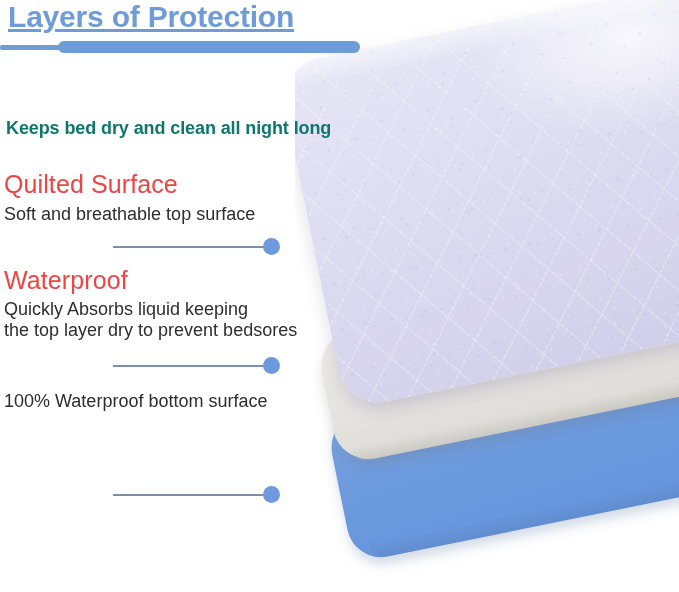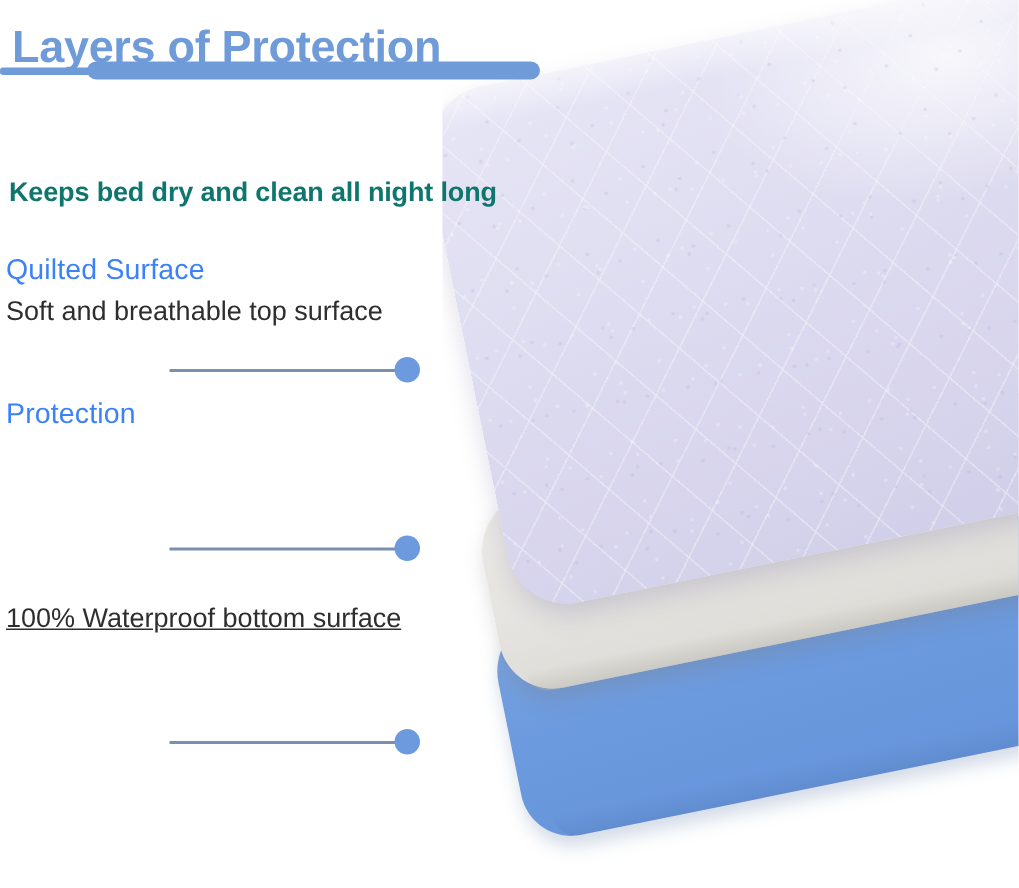--- a/index.html
+++ b/index.html
@@ -120,26 +120,27 @@
     position: absolute;
     left: 0; right: 0; top: 0;
     height: 26px;
     background: linear-gradient(180deg, rgba(255,255,255,0.55) 0%, rgba(255,255,255,0) 100%);
   }
 
   
   #title {
     position: absolute;
     left: 8px;
-    top: 15px;
+    top: 0px;
     font-size: 30px;
     font-weight: bold;
     letter-spacing: -0.2px;
     color: #6f9bd8;
     white-space: nowrap;
+    text-decoration: underline;
   }
   #title-rule {
     position: absolute;
     left: 0;
     top: 40px;
     width: 360px;
     height: 16px;
   }
   #title-rule-thin {
     position: absolute;
@@ -169,42 +170,42 @@
     letter-spacing: -0.1px;
     color: #0f766e;
     white-space: nowrap;
   }
 
   .feature {
     position: absolute;
     left: 4px;
   }
   .feature-title {
-    font-size: 19px;
+    font-size: 25px;
     font-weight: normal;
-    color: #3b82f6;
+    color: #ef4444;
     letter-spacing: 0.1px;
     white-space: nowrap;
     margin: 0;
   }
   .feature-desc {
     font-size: 18px;
     color: #2e2e2e;
     line-height: 21px;
     white-space: nowrap;
     margin: 0;
   }
   .feature-desc-line { display: block; }
 
   #feature-1 { top: 170px; }
   #feature-2 { top: 266px; }
   #feature-3 { top: 386px; }
   .feature-1-desc { margin-top: 5px; }
   .feature-2-desc { margin-top: 4px; }
-  .feature-3-desc { margin-top: 16px; text-decoration: underline; }
+  .feature-3-desc { margin-top: 5px; }
 
   
   .connector {
     position: absolute;
     height: 18px;
   }
   .connector-line {
     position: absolute;
     left: 0;
     top: 8px;
@@ -254,21 +255,25 @@
   <p class="feature-desc feature-1-desc">
     <span class="feature-desc-line">Soft and breathable top surface</span>
   </p>
 </div>
 <div class="connector" id="connector-1">
   <div class="connector-line"></div>
   <div class="connector-dot"></div>
 </div>
 
 <div class="feature" id="feature-2">
-  <p class="feature-title">Protection</p>
+  <p class="feature-title">Waterproof</p>
+  <p class="feature-desc feature-2-desc">
+    <span class="feature-desc-line">Quickly Absorbs liquid keeping</span>
+    <span class="feature-desc-line">the top layer dry to prevent bedsores</span>
+  </p>
 </div>
 <div class="connector" id="connector-2">
   <div class="connector-line"></div>
   <div class="connector-dot"></div>
 </div>
 
 <div class="feature" id="feature-3">
   <p class="feature-desc feature-3-desc">
     <span class="feature-desc-line">100% Waterproof bottom surface</span>
   </p>

